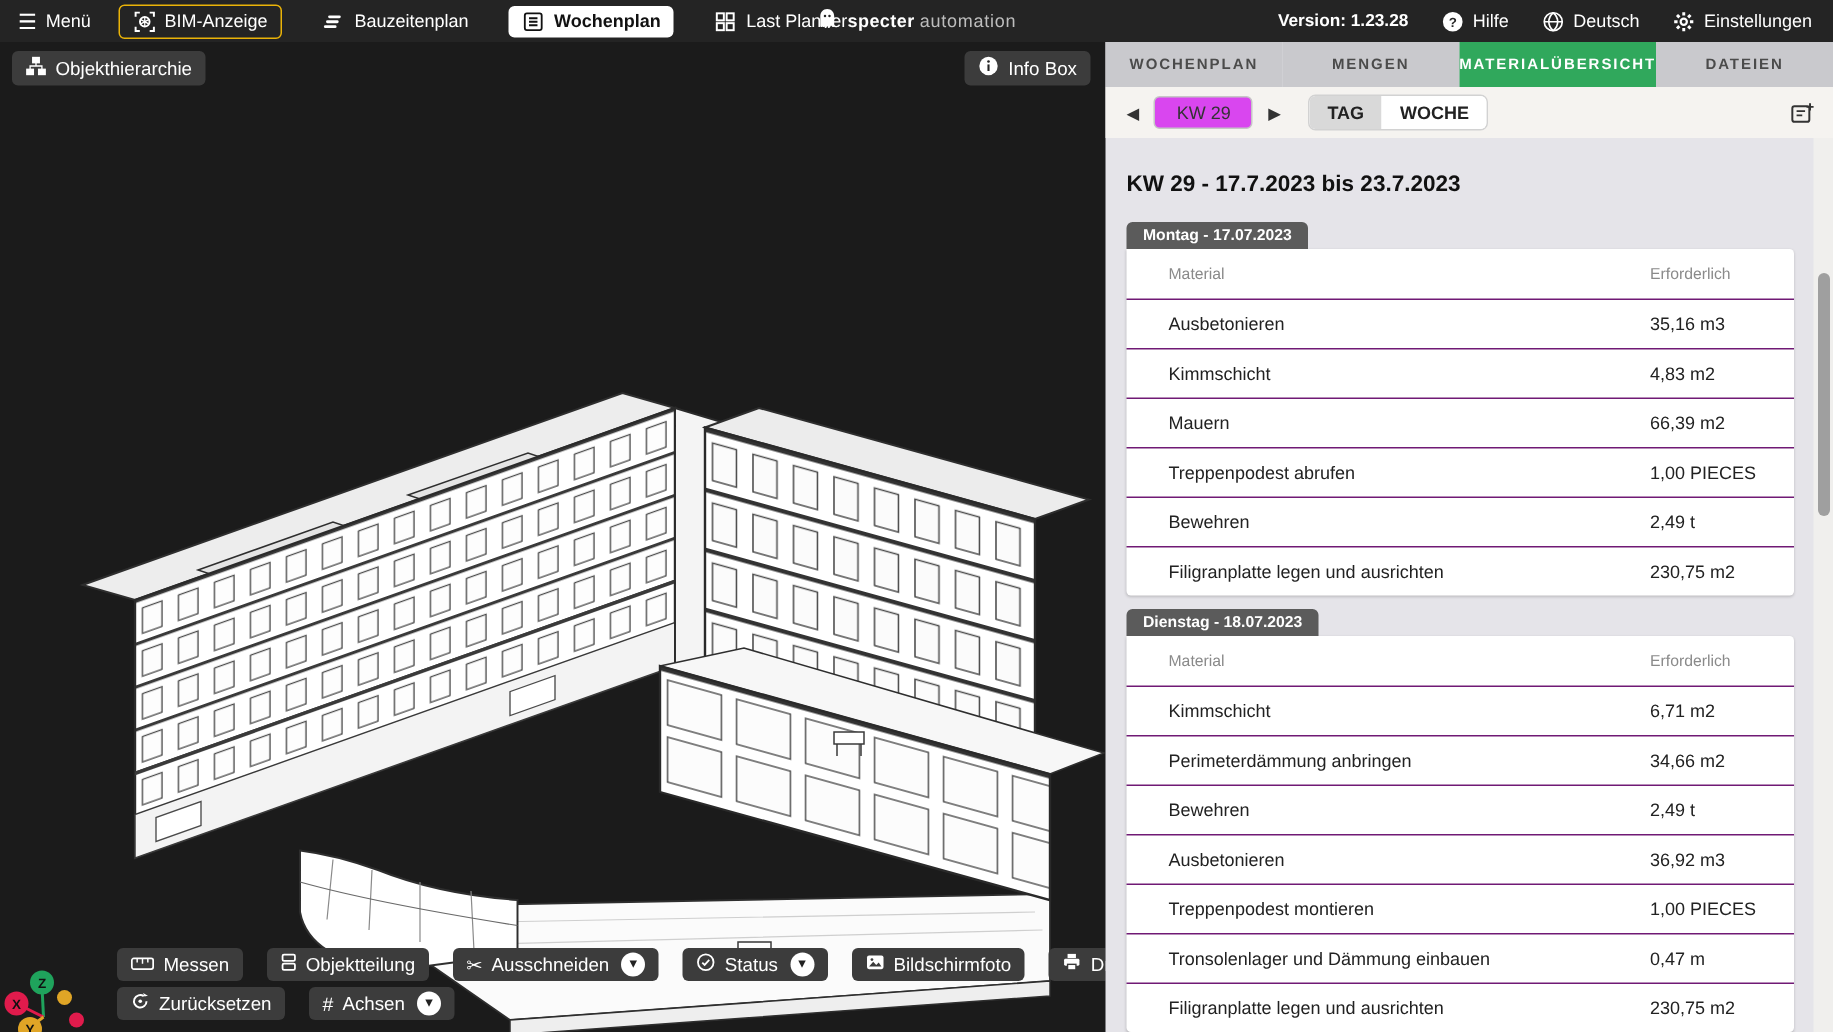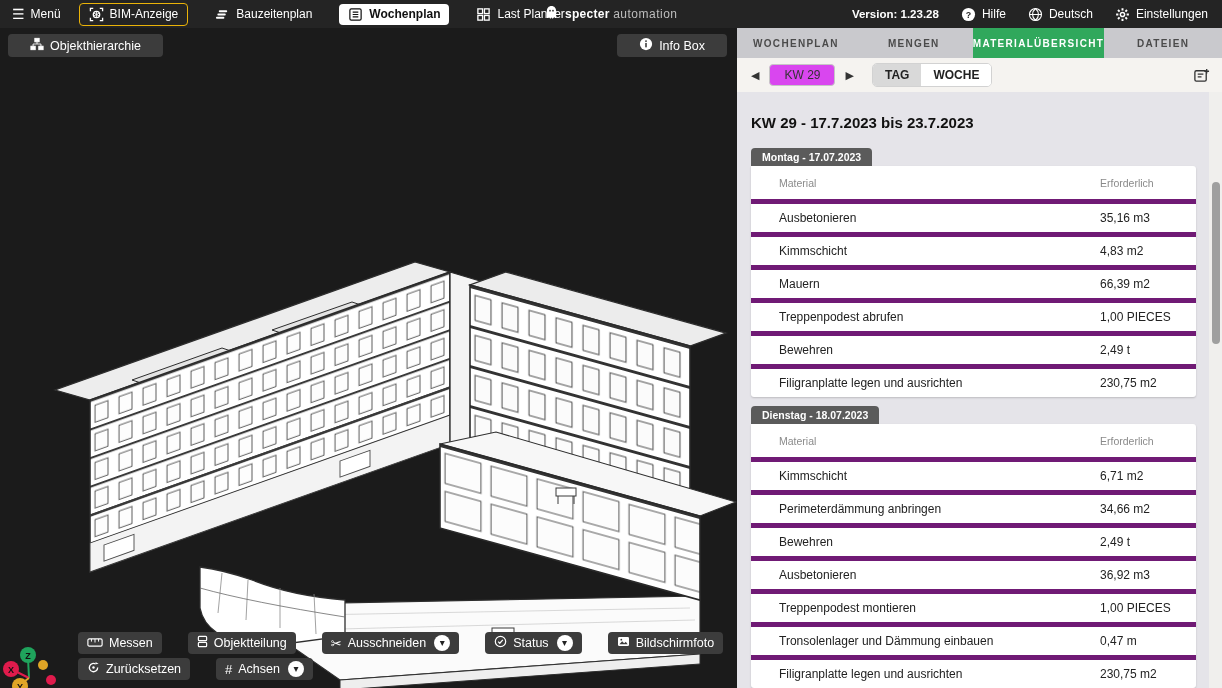--- a/index.html
+++ b/index.html
@@ -22,30 +22,30 @@
   .brand .b1 { font-weight:700; letter-spacing:.3px; }
   .brand .b2 { color:#bdbdbd; font-weight:300; letter-spacing:.5px; }
   .tb-right { margin-left:auto; display:flex; align-items:center; gap:22px; padding-right:14px; }
   .tb-ver { font-size:11.5px; font-weight:700; }
   .ico16 { width:15px; height:15px; display:inline-block; }
 
   
   .viewer { position:absolute; left:0; top:28px; width:737px; height:660px;
             background:#1b1b1b; overflow:hidden; }
   .v-btn { position:absolute; background:#3c3c3c; color:#fff; font-size:12.5px;
-           border-radius:4px; padding:3px 22px; display:flex; align-items:center;
+           border-radius:4px; padding:3px 9px; display:flex; align-items:center;
            gap:6px; cursor:pointer; white-space:nowrap; }
   .v-btn svg { flex:0 0 auto; }
   .btn-hier { left:8px; top:6px; }
   .btn-info { right:10px; top:6px; }
   .model { position:absolute; left:0; top:40px; }
 
   .v-toolbar { position:absolute; left:78px; bottom:8px; display:flex;
                flex-direction:column; gap:4px; }
-  .v-row { display:flex; gap:26px; }
+  .v-row { display:flex; gap:16px; }
   .pill { background:#3c3c3c; color:#fff; font-size:12.5px; border-radius:4px;
           height:22px; display:flex; align-items:center; gap:6px; padding:0 9px;
           cursor:pointer; white-space:nowrap; }
   .pill .glyph { font-size:13px; line-height:1; }
   .ddc { width:16px; height:16px; border-radius:50%; background:#fff; color:#222;
          display:flex; align-items:center; justify-content:center; font-size:10px;
          line-height:1; margin-left:2px; cursor:pointer; }
   .gizmo { position:absolute; left:0; top:590px; }
 
   
@@ -70,21 +70,21 @@
   .note-ico { margin-left:auto; cursor:pointer; display:flex; }
 
   .pcontent { position:relative; height:596px; padding:0 26px 0 14px; overflow:hidden; }
   .pheading { font-size:15px; font-weight:700; color:#111; padding-top:22px; margin-bottom:16px; }
   .day { margin-bottom:8px; }
   .daybadge { display:inline-block; background:#5b5b5b; color:#fff; font-size:10.5px;
               font-weight:700; padding:3px 11px; border-radius:4px 4px 0 0; }
   .card { background:#fff; border-radius:0 3px 3px 3px; box-shadow:0 1px 2px rgba(0,0,0,.18); }
   .mhead, .mrow { display:flex; align-items:center; height:33px; padding:0 16px; }
   .mhead { color:#8a8a8a; font-size:10.5px; }
-  .mrow { border-top:5px solid #701a75; font-size:12px; color:#222; cursor:pointer; }
+  .mrow { border-top:1px solid #701a75; font-size:12px; color:#222; cursor:pointer; }
   .mat { flex:1;padding-left:12px; }
   .req { width:80px; text-align:left; }
 
   .scrolltrack { position:absolute; right:0; top:64px; width:13px; height:596px;
                  background:#f0efed; }
   .scrollthumb { position:absolute; right:2.5px; top:90px; width:8px; height:162px;
                  border-radius:4px; background:#9f9f9f; cursor:grab; }
 </style>
 </head>
 <body>

